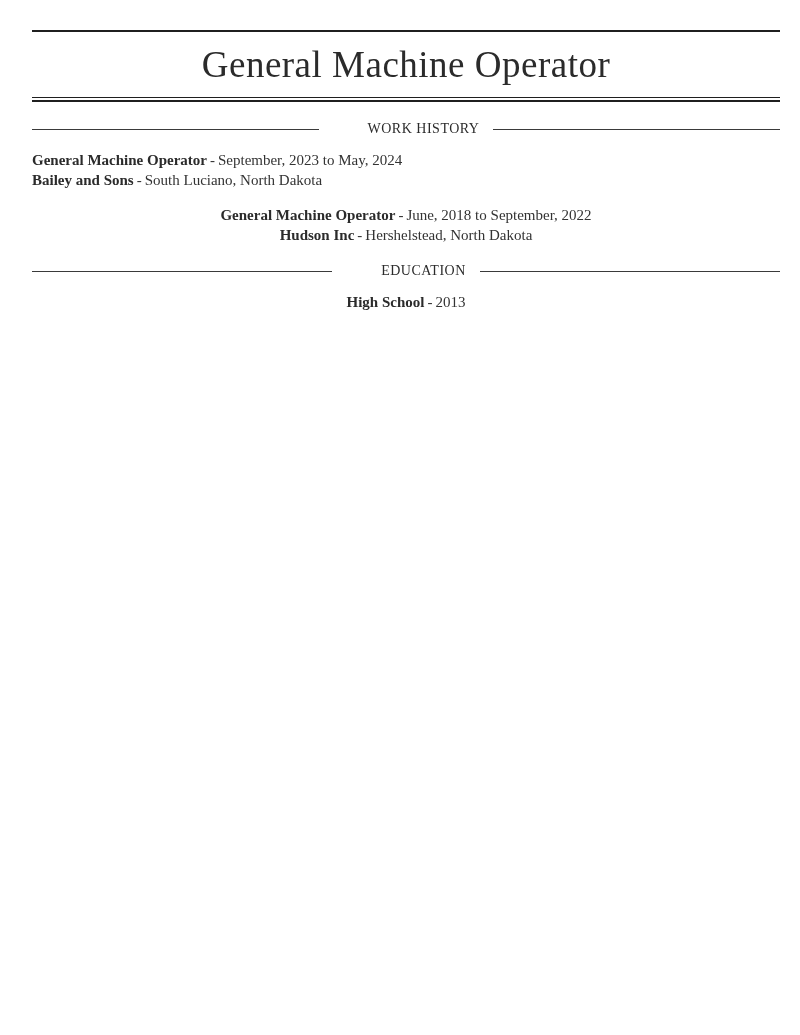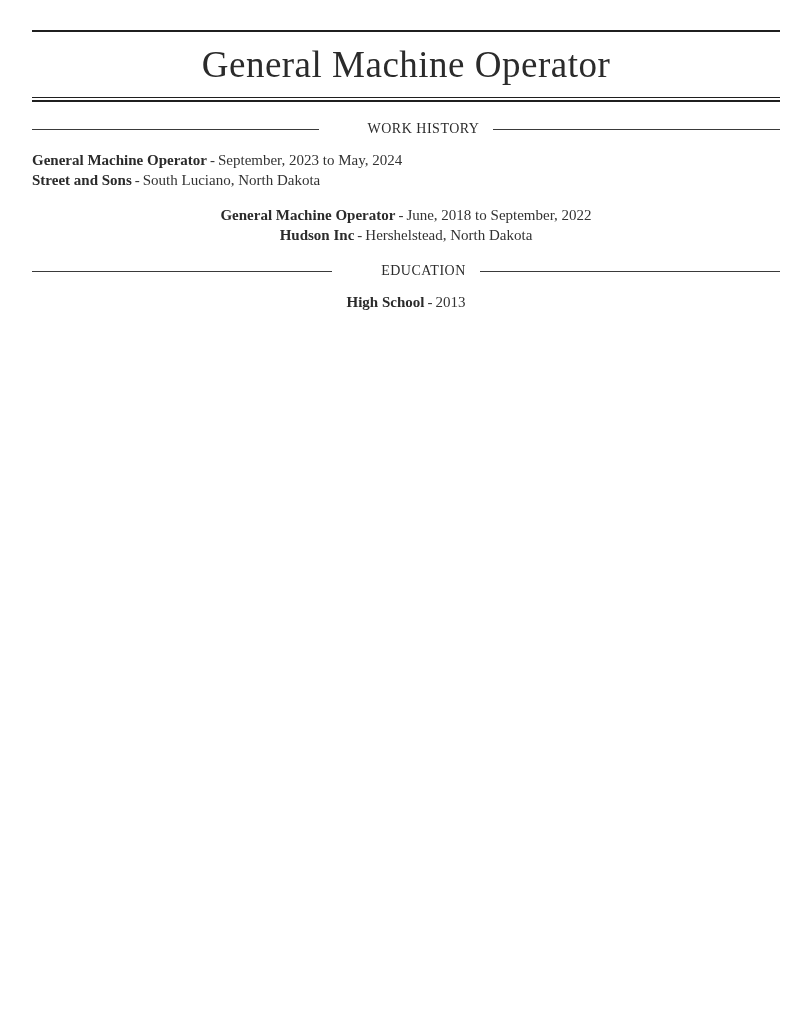--- a/index.html
+++ b/index.html
@@ -92,21 +92,21 @@
 
   <div class="section-heading">
     <span class="hline"></span>
     <span class="heading-text">WORK HISTORY</span>
     <span class="hline"></span>
   </div>
 
   <div class="section-body">
     <div class="entry">
       <div class="entry-line"><span class="b">General Machine Operator</span><span class="dash">-</span><span>September, 2023 to May, 2024</span></div>
-      <div class="entry-line"><span class="b">Street and Sons</span><span class="dash">-</span><span>South Luciano, North Dakota</span></div>
+      <div class="entry-line"><span class="b">Bailey and Sons</span><span class="dash">-</span><span>South Luciano, North Dakota</span></div>
     </div>
 
     <div class="entry">
       <div class="entry-line"><span class="b">General Machine Operator</span><span class="dash">-</span><span>June, 2018 to September, 2022</span></div>
       <div class="entry-line"><span class="b">Hudson Inc</span><span class="dash">-</span><span>Hershelstead, North Dakota</span></div>
     </div>
   </div>
 
   <div class="section-heading">
     <span class="hline"></span>

